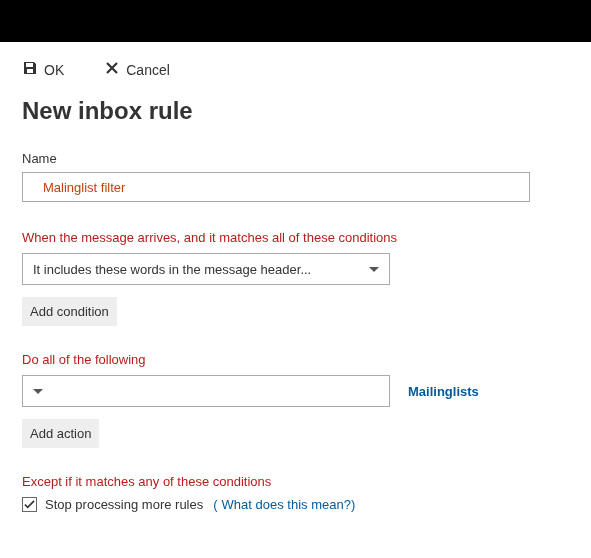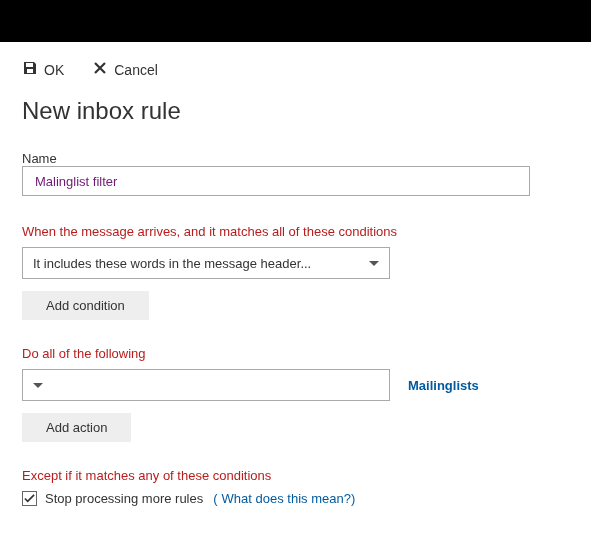--- a/index.html
+++ b/index.html
@@ -14,51 +14,51 @@
       background: #000;
       width: 100%;
       height: 42px;
     }
     .content {
       padding: 18px 22px 12px 22px;
     }
     .toolbar {
       display: flex;
       align-items: center;
-      gap: 28px;
+      gap: 40px;
       margin-bottom: 18px;
     }
     .toolbar-item {
       display: flex;
       align-items: center;
       gap: 6px;
       cursor: pointer;
       color: #333;
       font-size: 14px;
     }
     .toolbar-item svg { width: 16px; height: 16px; }
     h1.page-title {
       font-size: 24px;
-      font-weight: 400;
+      font-weight: 700;
       color: #333;
       margin-bottom: 26px;
     }
     .label {
       font-size: 13px;
       color: #333;
-      margin-bottom: 0;
+      margin-bottom: 6px;
     }
     .text-input {
       width: 508px;
       height: 30px;
       border: 1px solid #aaa;
-      padding: 0 12px;
+      padding: 0 20px;
       font-size: 13px;
       font-family: inherit;
-      color: #701a75;
+      color: #c2410c;
       margin-bottom: 28px;
     }
     .section-label {
       font-size: 13px;
       color: #b91c1c;
       margin-bottom: 8px;
     }
     .row {
       display: flex;
       align-items: center;
@@ -86,21 +86,21 @@
     }
     .link-value {
       color: #005a9e;
       font-weight: 600;
       font-size: 13px;
       cursor: pointer;
     }
     .btn {
       background: #eee;
       border: none;
-      padding: 7px 24px;
+      padding: 7px 8px;
       font-size: 13px;
       color: #333;
       cursor: pointer;
       font-family: inherit;
       margin-bottom: 26px;
     }
     .checkbox-row {
       display: flex;
       align-items: center;
       gap: 8px;

